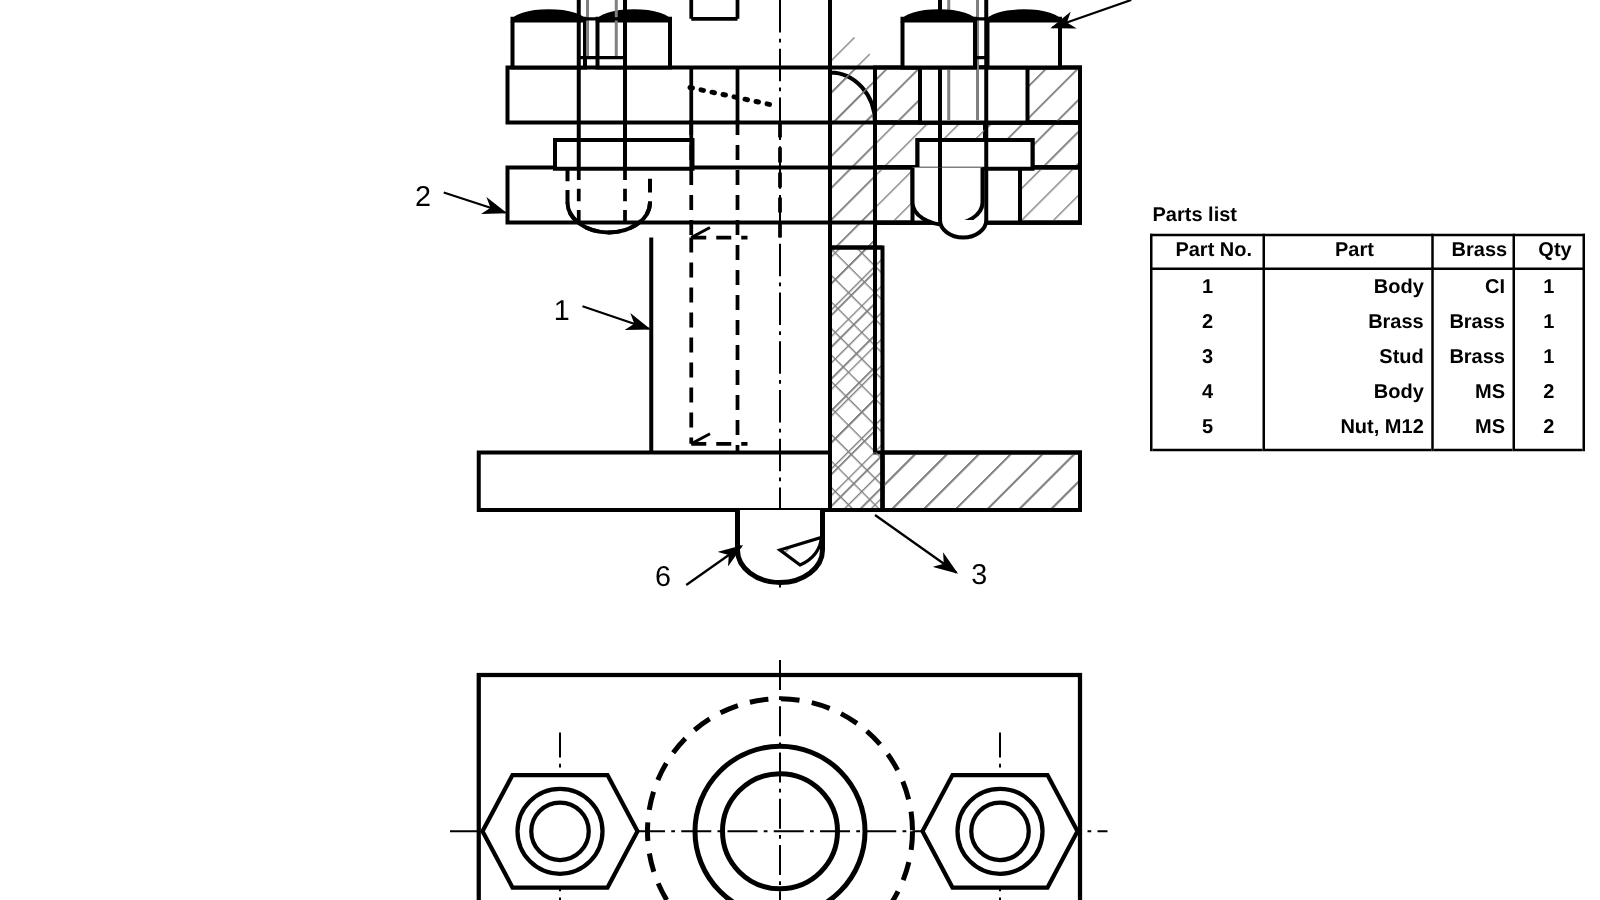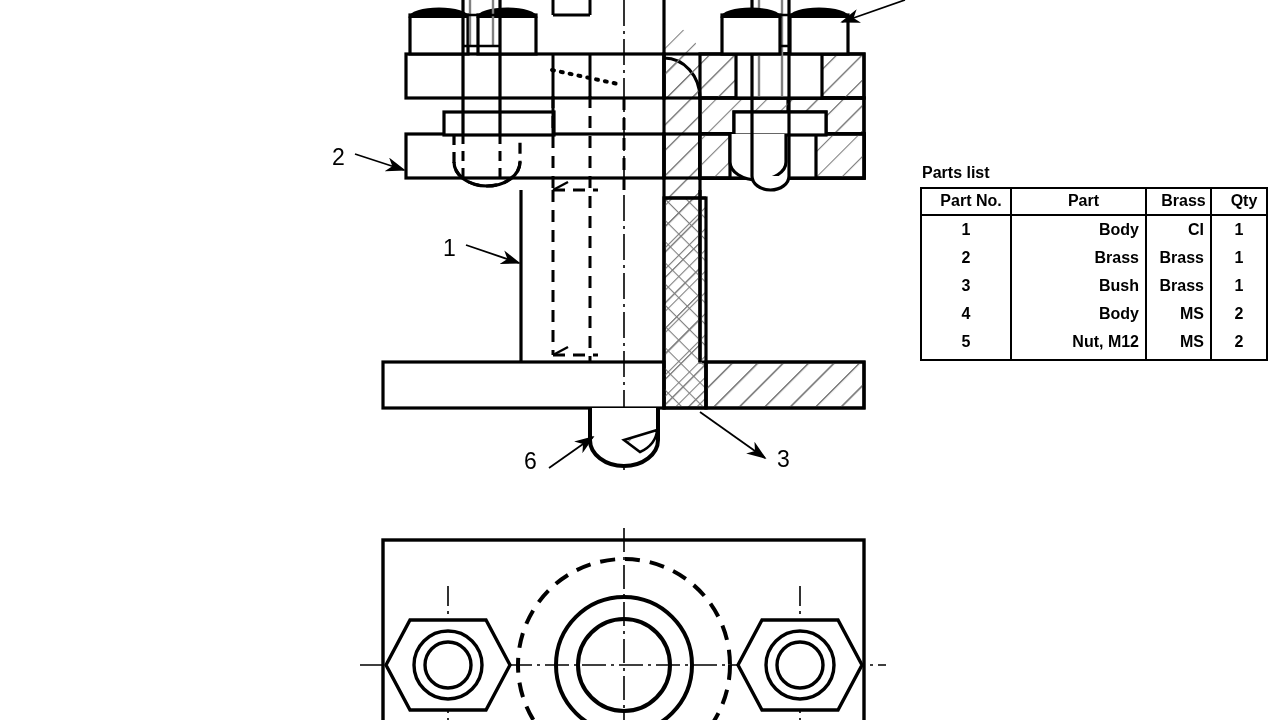--- a/index.html
+++ b/index.html
@@ -336,21 +336,21 @@
           <td class="c-qty">1</td>
         </tr>
         <tr>
           <td class="c-partno">2</td>
           <td class="c-name">Brass</td>
           <td class="c-matl">Brass</td>
           <td class="c-qty">1</td>
         </tr>
         <tr>
           <td class="c-partno">3</td>
-          <td class="c-name">Bush</td>
+          <td class="c-name">Stud</td>
           <td class="c-matl">Brass</td>
           <td class="c-qty">1</td>
         </tr>
         <tr>
           <td class="c-partno">4</td>
           <td class="c-name">Body</td>
           <td class="c-matl">MS</td>
           <td class="c-qty">2</td>
         </tr>
         <tr>

